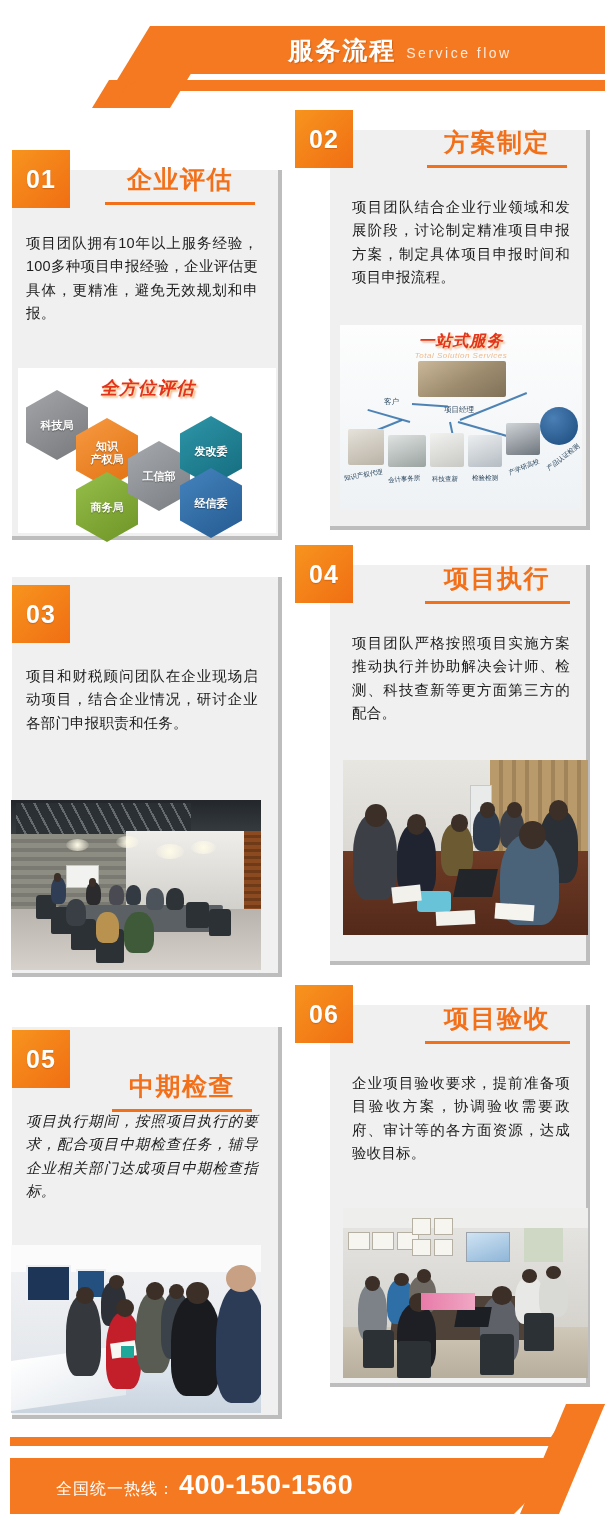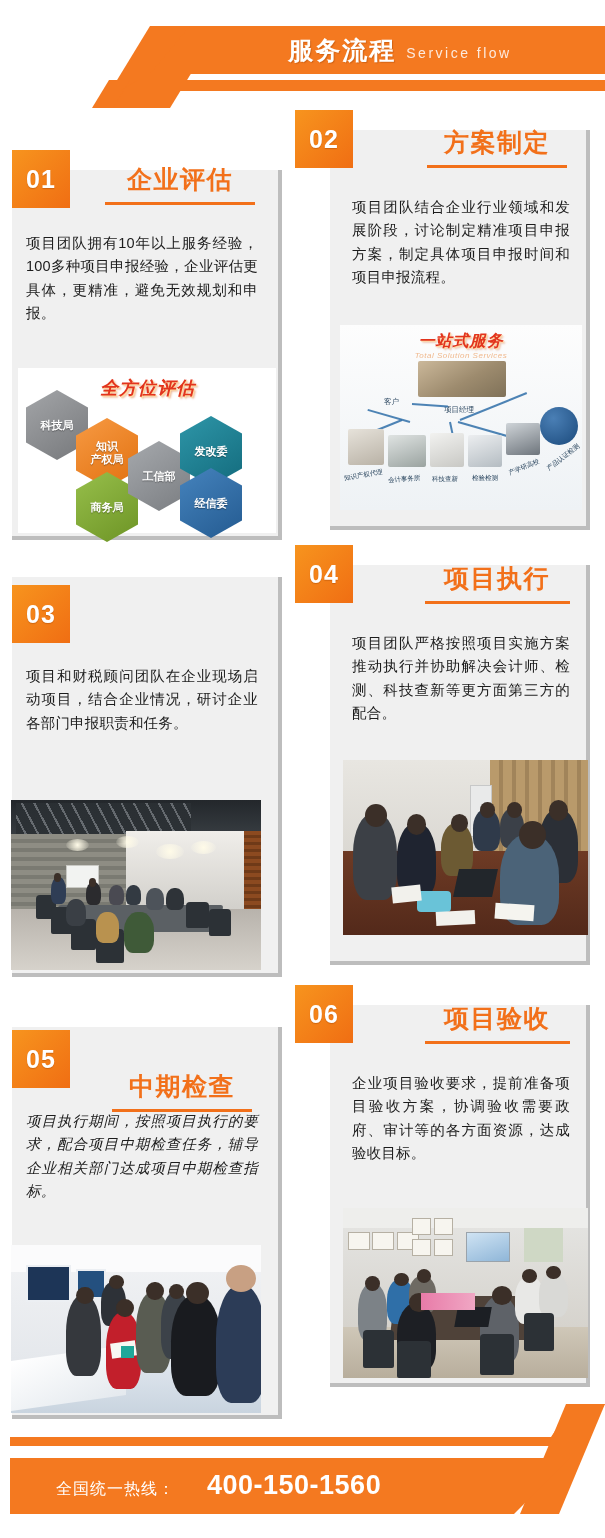--- a/index.html
+++ b/index.html
@@ -124,21 +124,21 @@
   .ftr-bar {
     position:absolute; left:10px; top:1458px; width:560px; height:56px; background:#F47920;
     -webkit-clip-path: polygon(0 0, 100% 0, calc(100% - 56px) 100%, 0 100%);
     clip-path: polygon(0 0, 100% 0, calc(100% - 56px) 100%, 0 100%);
   }
   .ftr-bar-tail {
     position:absolute; left:520px; top:1404px; width:85px; height:110px; background:#F47920;
     -webkit-clip-path: polygon(46px 0, 85px 0, 39px 110px, 0 110px);
     clip-path: polygon(46px 0, 85px 0, 39px 110px, 0 110px);
   }
-  .ftr-text { position:absolute; left:56px; top:1470px; display:flex; align-items:baseline; z-index:5;gap:28px; }
+  .ftr-text { position:absolute; left:56px; top:1470px; display:flex; align-items:baseline; z-index:5; }
   .ftr-lead { color:#ffffff; font-size:16px; letter-spacing:1px; }
   .ftr-num { color:#ffffff; font-size:27px; font-weight:bold; letter-spacing:.5px; margin-left:4px; }
 </style>
 </head>
 <body>
 
 <div id="page">
 
   <div class="header-wrap">
     <div class="hdr-tail"></div>

